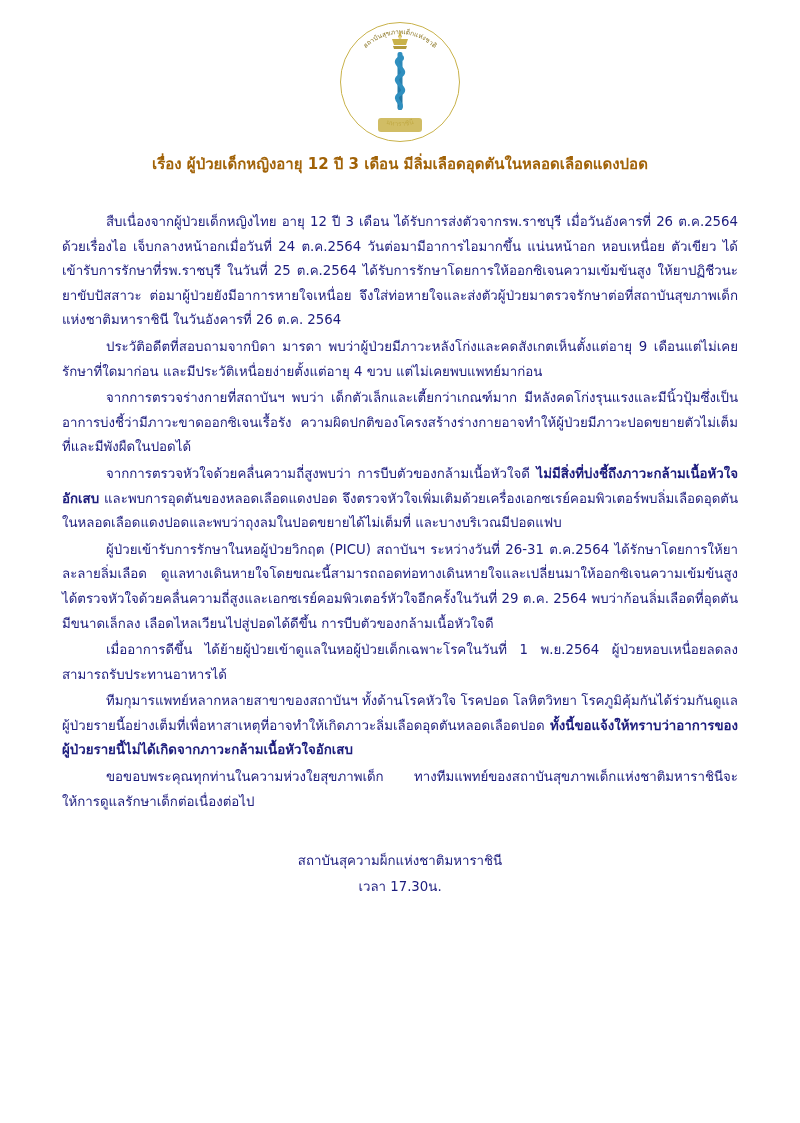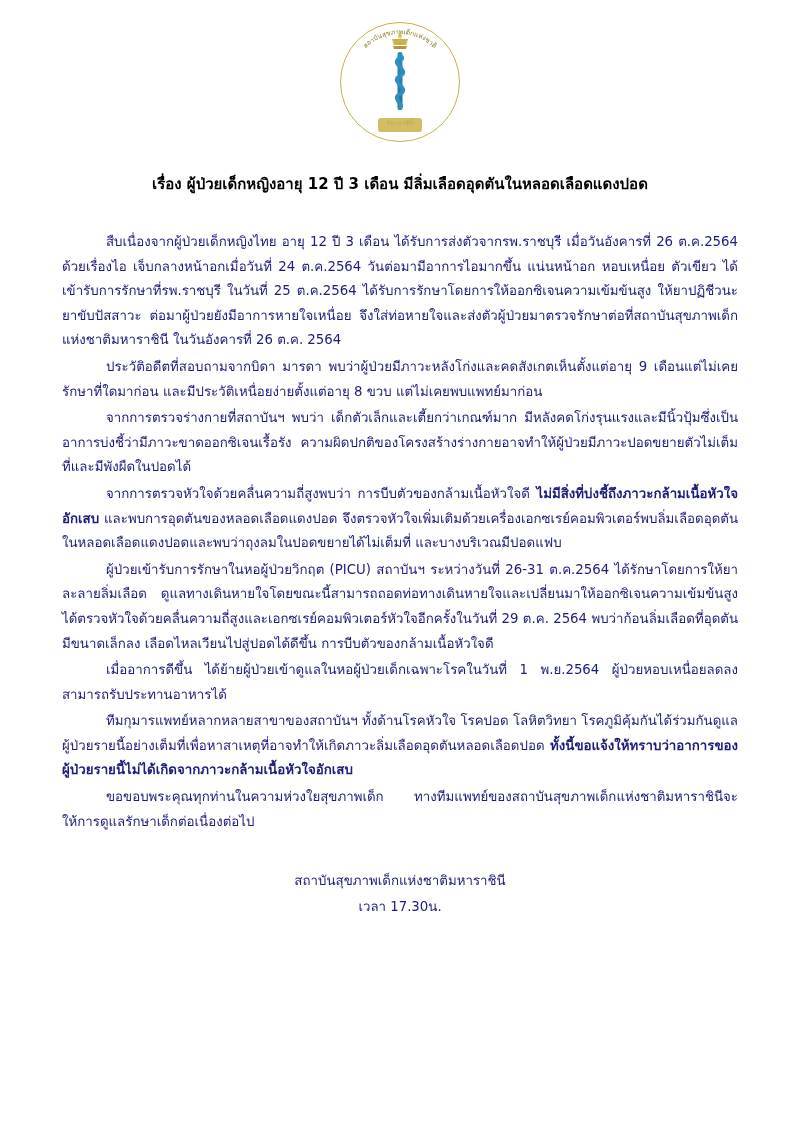--- a/index.html
+++ b/index.html
@@ -32,22 +32,22 @@
     font-size: 15px;
     font-weight: 700;
     color: #1a1a7a;
     margin-top: 10px;
     letter-spacing: 0.1px;
   }
   .doc-subject {
     text-align: center;
     font-size: 15px;
     font-weight: 700;
-    color: #000000;
-    margin-top: 30px;
+    color: #a16207;
+    margin-top: 10px;
   }
   .body-block {
     margin: 34px 62px 8px 62px;
     font-size: 13.3px;
     line-height: 1.85;
     color: #1c1c7d;
     text-align: justify;
   }
   .para {
     margin: 0 0 2px 0;
@@ -157,27 +157,27 @@
         </svg>
         <div class="base-ribbon"></div>
       </div>
     </div>
   </div>
 
   <div class="doc-subject">เรื่อง ผู้ป่วยเด็กหญิงอายุ 12 ปี 3 เดือน มีลิ่มเลือดอุดตันในหลอดเลือดแดงปอด</div>
 
   <div class="body-block">
     <p class="para"><span>สืบเนื่องจากผู้ป่วยเด็กหญิงไทย อายุ 12 ปี 3 เดือน ได้รับการส่งตัวจากรพ.ราชบุรี  เมื่อวันอังคารที่ 26 ต.ค.2564 ด้วยเรื่องไอ เจ็บกลางหน้าอกเมื่อวันที่ 24 ต.ค.2564 วันต่อมามีอาการไอมากขึ้น แน่นหน้าอก หอบเหนื่อย ตัวเขียว ได้เข้ารับการรักษาที่รพ.ราชบุรี ในวันที่ 25 ต.ค.2564 ได้รับการรักษาโดยการให้ออกซิเจนความเข้มข้นสูง ให้ยาปฏิชีวนะ ยาขับปัสสาวะ ต่อมาผู้ป่วยยังมีอาการหายใจเหนื่อย จึงใส่ท่อหายใจและส่งตัวผู้ป่วยมาตรวจรักษาต่อที่สถาบันสุขภาพเด็กแห่งชาติมหาราชินี ในวันอังคารที่ 26 ต.ค. 2564</span></p>
-    <p class="para"><span>ประวัติอดีตที่สอบถามจากบิดา มารดา พบว่าผู้ป่วยมีภาวะหลังโก่งและคดสังเกตเห็นตั้งแต่อายุ 9 เดือนแต่ไม่เคยรักษาที่ใดมาก่อน และมีประวัติเหนื่อยง่ายตั้งแต่อายุ 8 ขวบ แต่ไม่เคยพบแพทย์มาก่อน</span></p>
+    <p class="para"><span>ประวัติอดีตที่สอบถามจากบิดา มารดา พบว่าผู้ป่วยมีภาวะหลังโก่งและคดสังเกตเห็นตั้งแต่อายุ 9 เดือนแต่ไม่เคยรักษาที่ใดมาก่อน และมีประวัติเหนื่อยง่ายตั้งแต่อายุ 4 ขวบ แต่ไม่เคยพบแพทย์มาก่อน</span></p>
     <p class="para"><span>จากการตรวจร่างกายที่สถาบันฯ พบว่า เด็กตัวเล็กและเตี้ยกว่าเกณฑ์มาก มีหลังคดโก่งรุนแรงและมีนิ้วปุ้มซึ่งเป็นอาการบ่งชี้ว่ามีภาวะขาดออกซิเจนเรื้อรัง ความผิดปกติของโครงสร้างร่างกายอาจทำให้ผู้ป่วยมีภาวะปอดขยายตัวไม่เต็มที่และมีพังผืดในปอดได้</span></p>
     <p class="para"><span>จากการตรวจหัวใจด้วยคลื่นความถี่สูงพบว่า การบีบตัวของกล้ามเนื้อหัวใจดี </span><b>ไม่มีสิ่งที่บ่งชี้ถึงภาวะกล้ามเนื้อหัวใจอักเสบ</b><span> และพบการอุดตันของหลอดเลือดแดงปอด จึงตรวจหัวใจเพิ่มเติมด้วยเครื่องเอกซเรย์คอมพิวเตอร์พบลิ่มเลือดอุดตันในหลอดเลือดแดงปอดและพบว่าถุงลมในปอดขยายได้ไม่เต็มที่ และบางบริเวณมีปอดแฟบ</span></p>
     <p class="para"><span>ผู้ป่วยเข้ารับการรักษาในหอผู้ป่วยวิกฤต (PICU) สถาบันฯ ระหว่างวันที่ 26-31 ต.ค.2564  ได้รักษาโดยการให้ยาละลายลิ่มเลือด ดูแลทางเดินหายใจโดยขณะนี้สามารถถอดท่อทางเดินหายใจและเปลี่ยนมาให้ออกซิเจนความเข้มข้นสูง ได้ตรวจหัวใจด้วยคลื่นความถี่สูงและเอกซเรย์คอมพิวเตอร์หัวใจอีกครั้งในวันที่ 29 ต.ค. 2564 พบว่าก้อนลิ่มเลือดที่อุดตันมีขนาดเล็กลง เลือดไหลเวียนไปสู่ปอดได้ดีขึ้น การบีบตัวของกล้ามเนื้อหัวใจดี</span></p>
     <p class="para"><span>เมื่ออาการดีขึ้น ได้ย้ายผู้ป่วยเข้าดูแลในหอผู้ป่วยเด็กเฉพาะโรคในวันที่ 1 พ.ย.2564 ผู้ป่วยหอบเหนื่อยลดลง สามารถรับประทานอาหารได้</span></p>
     <p class="para"><span>ทีมกุมารแพทย์หลากหลายสาขาของสถาบันฯ ทั้งด้านโรคหัวใจ โรคปอด โลหิตวิทยา โรคภูมิคุ้มกันได้ร่วมกันดูแลผู้ป่วยรายนี้อย่างเต็มที่เพื่อหาสาเหตุที่อาจทำให้เกิดภาวะลิ่มเลือดอุดตันหลอดเลือดปอด </span><b>ทั้งนี้ขอแจ้งให้ทราบว่าอาการของผู้ป่วยรายนี้ไม่ได้เกิดจากภาวะกล้ามเนื้อหัวใจอักเสบ</b></p>
     <p class="para"><span>ขอขอบพระคุณทุกท่านในความห่วงใยสุขภาพเด็ก ทางทีมแพทย์ของสถาบันสุขภาพเด็กแห่งชาติมหาราชินีจะให้การดูแลรักษาเด็กต่อเนื่องต่อไป</span></p>
   </div>
 
   <div class="signature">
-    <div>สถาบันสุขภาพเด็กแห่งชาติมหาราชินี</div>
+    <div>สถาบันสุความผ็กแห่งชาติมหาราชินี</div>
     <div>เวลา 17.30น.</div>
   </div>
 
 </div>
 
 </body></html>

